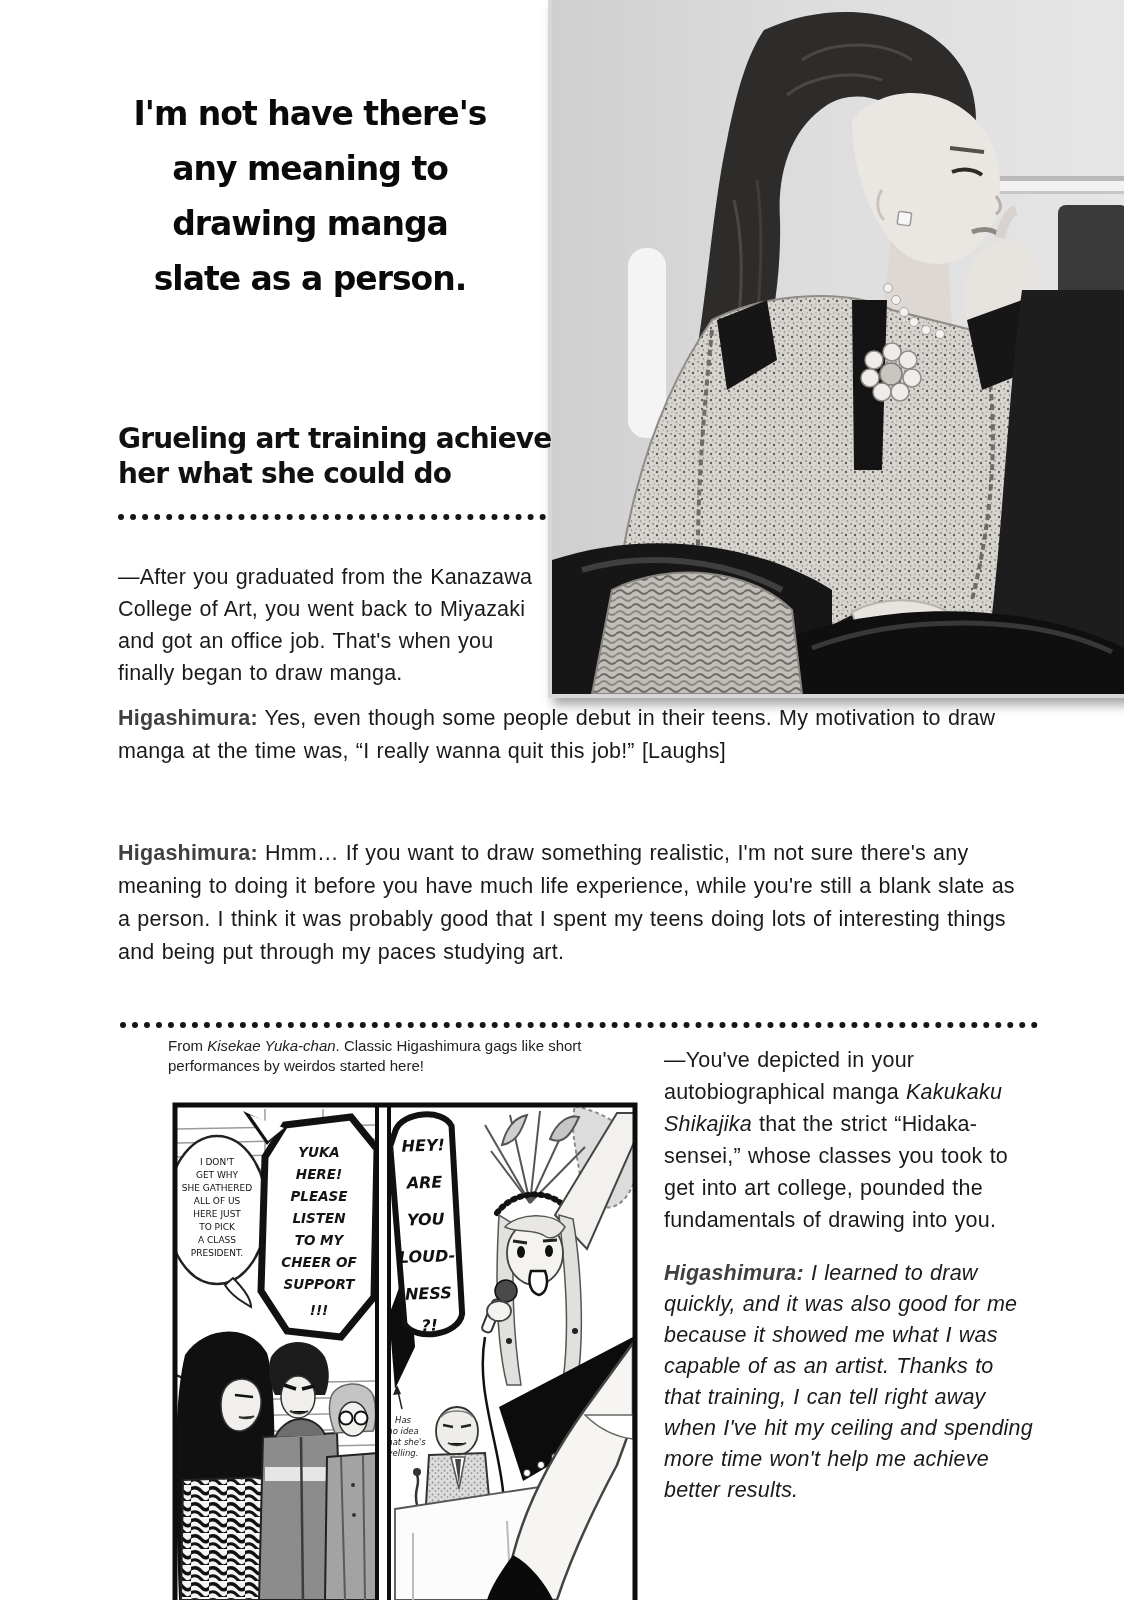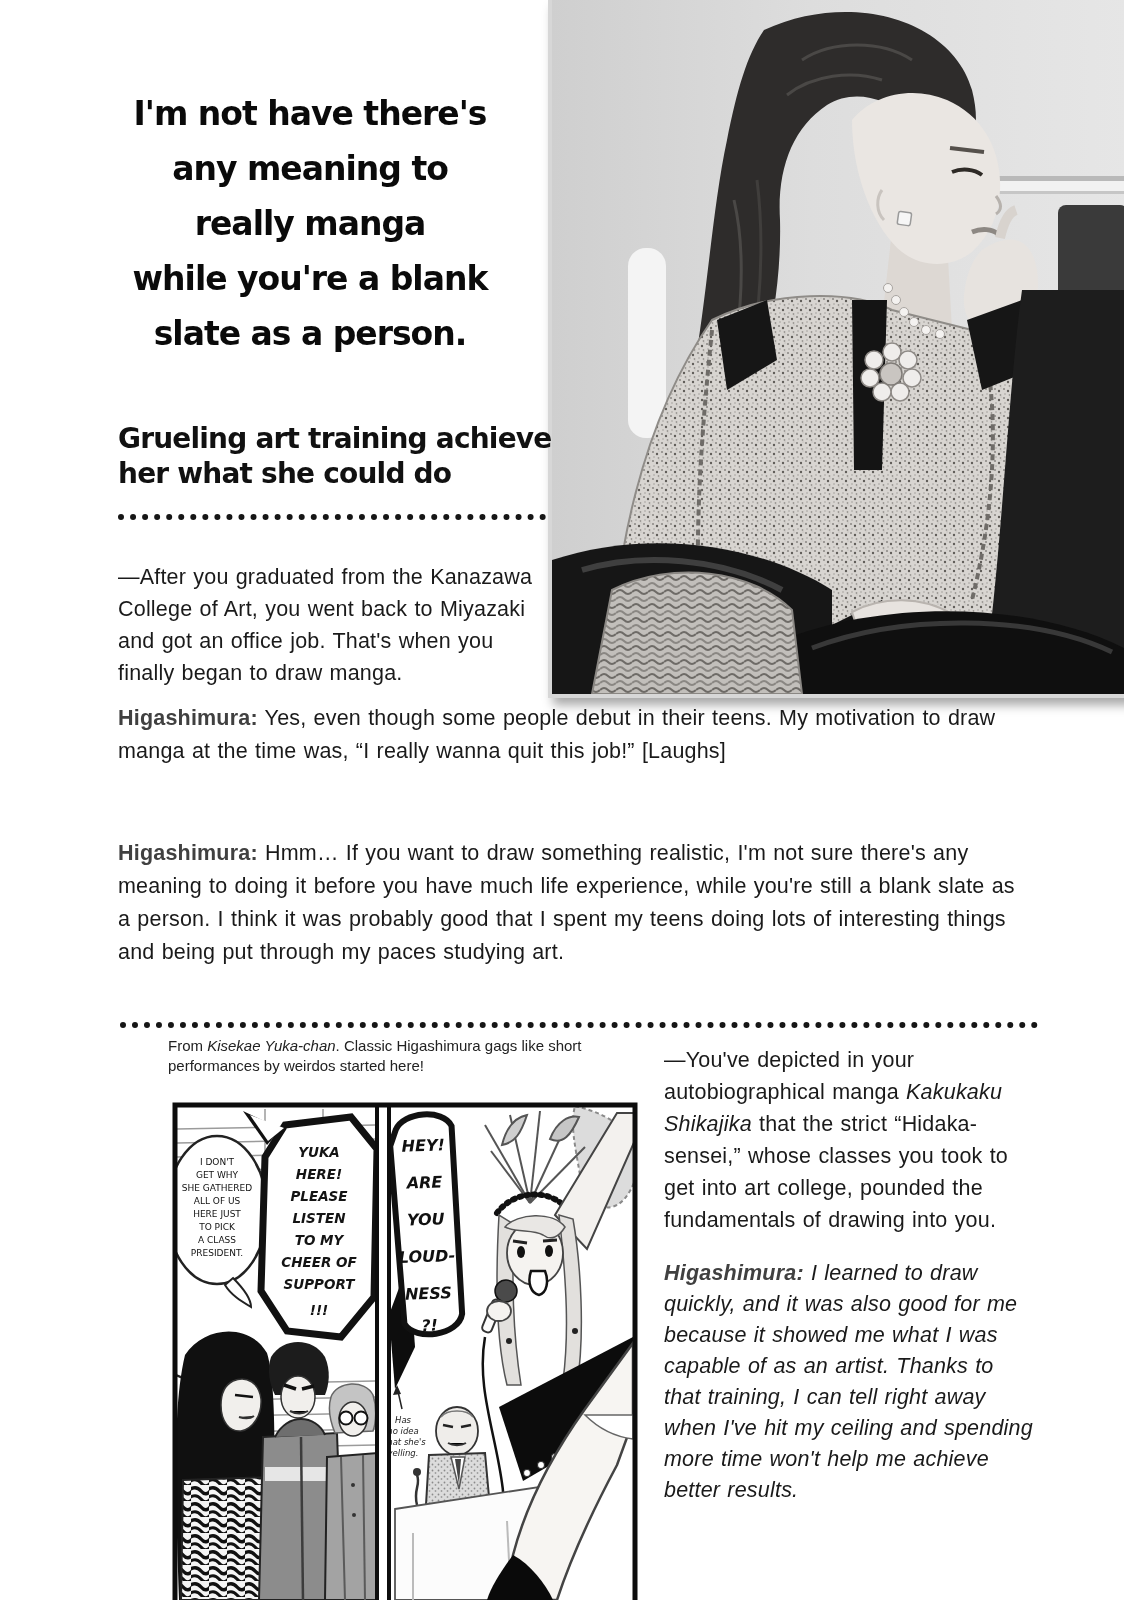--- a/index.html
+++ b/index.html
@@ -54,22 +54,21 @@
   text{user-select:none;}
 </style>
 </head>
 <body>
 
 <div class="page">
 
   <div class="abs pull-quote">
     <div>I'm not have there's</div>
     <div>any meaning to</div>
-    <div>really manga</div>
-    <div>while you're a blank</div>
+    <div>drawing manga</div>
     <div>slate as a person.</div>
   </div>
 
   <div class="abs photo">
     <svg viewBox="0 0 576 694" width="576" height="694">
       <defs>
         <linearGradient id="wall" x1="0" y1="0" x2="1" y2="0">
           <stop offset="0" stop-color="#cfcfcf"></stop>
             <stop offset=".45" stop-color="#dddddd"></stop>
             <stop offset="1" stop-color="#e6e6e6"></stop>

